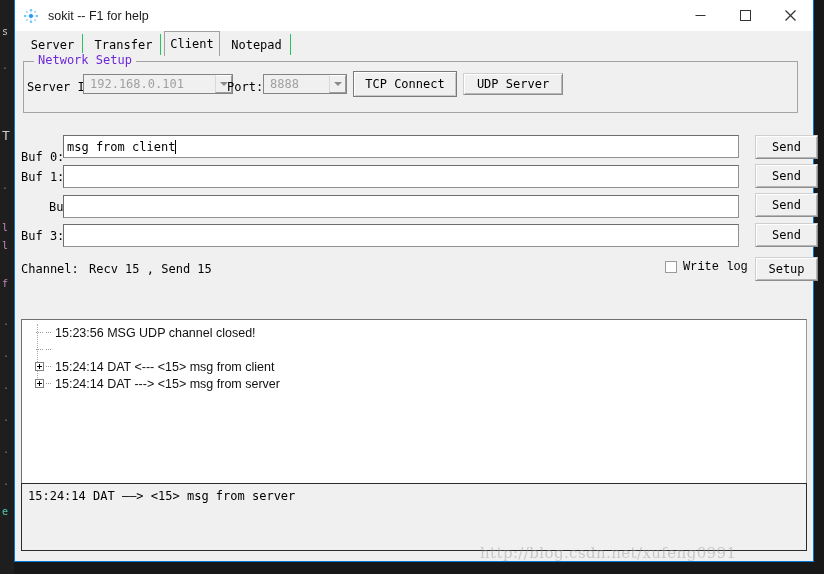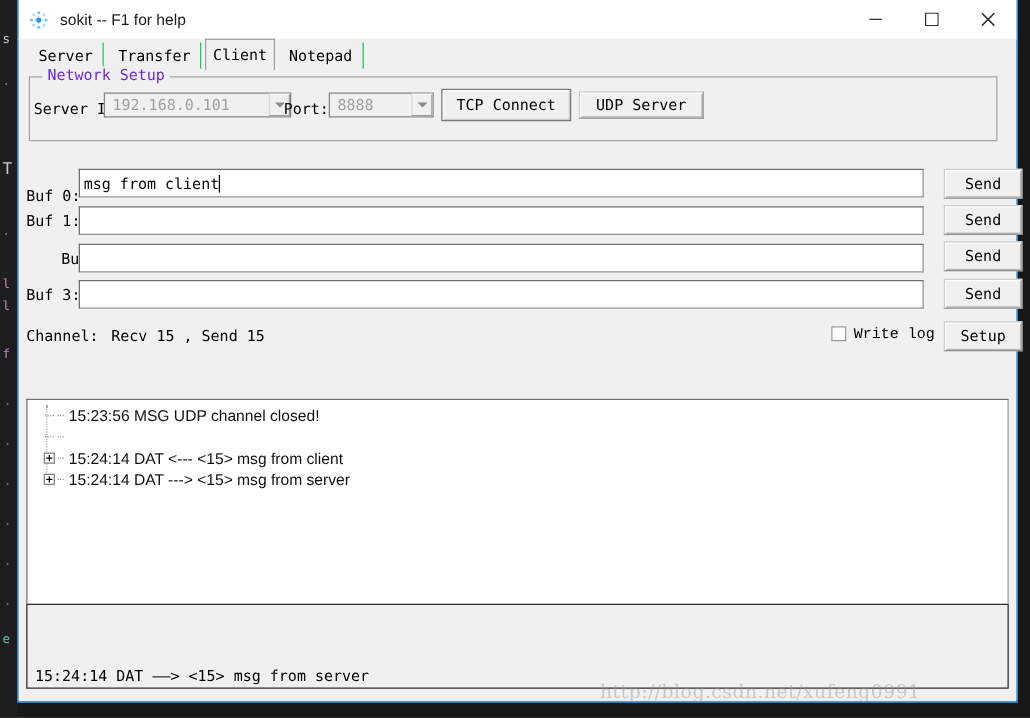--- a/index.html
+++ b/index.html
@@ -384,21 +384,20 @@
     background: #f0f0f0;
     border: 1px solid #2b2b2b;
     overflow: hidden;
     padding: 5px 6px;
   }
   #detail-text {
     font-family: "DejaVu Sans Mono", monospace;
     font-size: 12px;
     color: #000;
     white-space: pre;
-    margin-top: 45px;
   }
 
   
   #watermark {
     position: absolute;
     left: 480px;
     top: 544px;
     font-family: "DejaVu Serif", serif;
     font-size: 15px;
     color: rgba(150,150,150,0.45);

